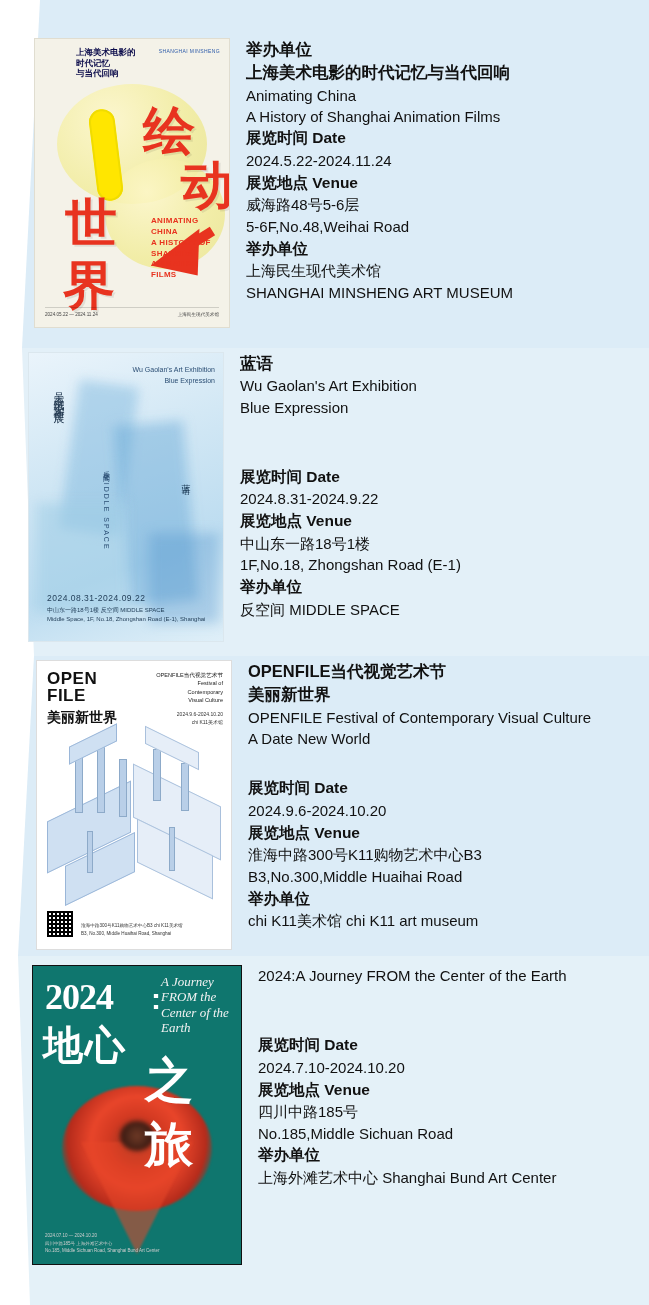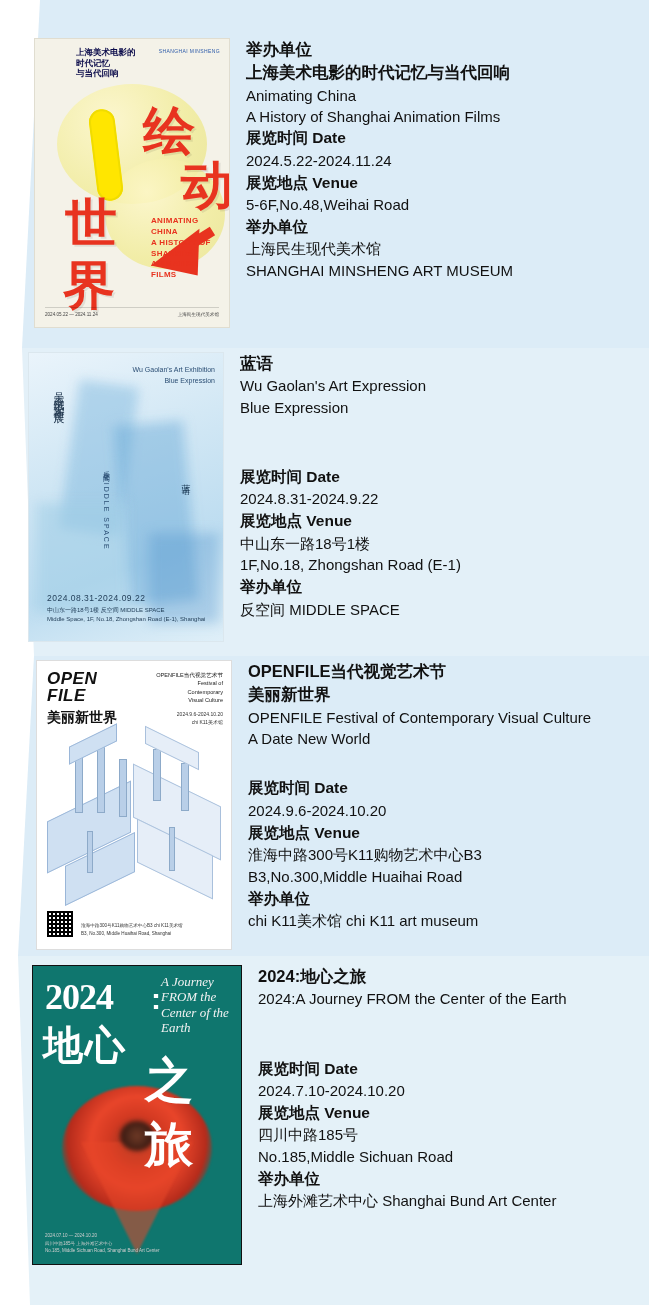--- a/index.html
+++ b/index.html
@@ -182,21 +182,20 @@
 
   
   .p3 {
     width: 196px; height: 290px;
     background: #ffffff; border: 1px solid #dddddd;
   }
   .p3 .hd {
     position:absolute; left: 10px; top: 10px;
     font-size: 17px; font-weight: bold; color: #111; line-height: .98;
     letter-spacing: .5px;
-    font-style: italic;
   }
   .p3 .hd2 {
     position:absolute; left: 10px; top: 48px;
     font-size: 14px; font-weight: bold; color: #111;
   }
   .p3 .hd-r {
     position:absolute; right: 8px; top: 10px; text-align: right;
     font-size: 5.6px; color: #222; line-height: 1.5;
   }
   .p3 .hd-r2 {
@@ -316,20 +315,21 @@
       </div>
     </div>
     <div class="info">
       <div class="title-cn">举办单位</div>
       <div class="title-cn">上海美术电影的时代记忆与当代回响</div>
       <div class="title-en">Animating China</div>
       <div class="title-en">A History of Shanghai Animation Films</div>
       <div class="field-label">展览时间 Date</div>
       <div class="field-value">2024.5.22-2024.11.24</div>
       <div class="field-label">展览地点 Venue</div>
+      <div class="field-value">威海路48号5-6层</div>
       <div class="field-value">5-6F,No.48,Weihai Road</div>
       <div class="field-label">举办单位</div>
       <div class="field-value">上海民生现代美术馆</div>
       <div class="field-value">SHANGHAI MINSHENG ART MUSEUM</div>
     </div>
   </div>
 
   <div class="entry" style="left:28px; top:352px; width:605px;">
     <div class="poster p2">
       <div class="wash w1"></div>
@@ -342,21 +342,21 @@
       <div class="t-vert2">反空间 MIDDLE SPACE</div>
       <div class="t-vert3">蓝语</div>
       <div class="t-foot">
         <div class="big">2024.08.31-2024.09.22</div>
         <div style="white-space:pre-line">中山东一路18号1楼 反空间 MIDDLE SPACE
 Middle Space, 1F, No.18, Zhongshan Road (E-1), Shanghai</div>
       </div>
     </div>
     <div class="info">
       <div class="title-cn">蓝语</div>
-      <div class="title-en">Wu Gaolan's Art Expression</div>
+      <div class="title-en">Wu Gaolan's Art Exhibition</div>
       <div class="title-en">Blue Expression</div>
       <div class="gap-lg"></div>
       <div class="field-label">展览时间 Date</div>
       <div class="field-value">2024.8.31-2024.9.22</div>
       <div class="field-label">展览地点 Venue</div>
       <div class="field-value">中山东一路18号1楼</div>
       <div class="field-value">1F,No.18, Zhongshan Road (E-1)</div>
       <div class="field-label">举办单位</div>
       <div class="field-value">反空间 MIDDLE SPACE</div>
     </div>
@@ -418,21 +418,20 @@
       <div class="y2024">2024</div>
       <div class="colon">:</div>
       <div class="en1">A Journey FROM the Center of the Earth</div>
       <div class="dixin">地心</div>
       <div class="zhilv">之旅</div>
       <div class="ft" style="white-space:pre-line">2024.07.10 — 2024.10.20
 四川中路185号 上海外滩艺术中心
 No.185, Middle Sichuan Road, Shanghai Bund Art Center</div>
     </div>
     <div class="info">
-      <div class="title-cn">2024:地心之旅</div>
       <div class="title-en">2024:A Journey FROM the Center of the Earth</div>
       <div class="gap-lg"></div>
       <div class="field-label">展览时间 Date</div>
       <div class="field-value">2024.7.10-2024.10.20</div>
       <div class="field-label">展览地点 Venue</div>
       <div class="field-value">四川中路185号</div>
       <div class="field-value">No.185,Middle Sichuan Road</div>
       <div class="field-label">举办单位</div>
       <div class="field-value">上海外滩艺术中心 Shanghai Bund Art Center</div>
     </div>

